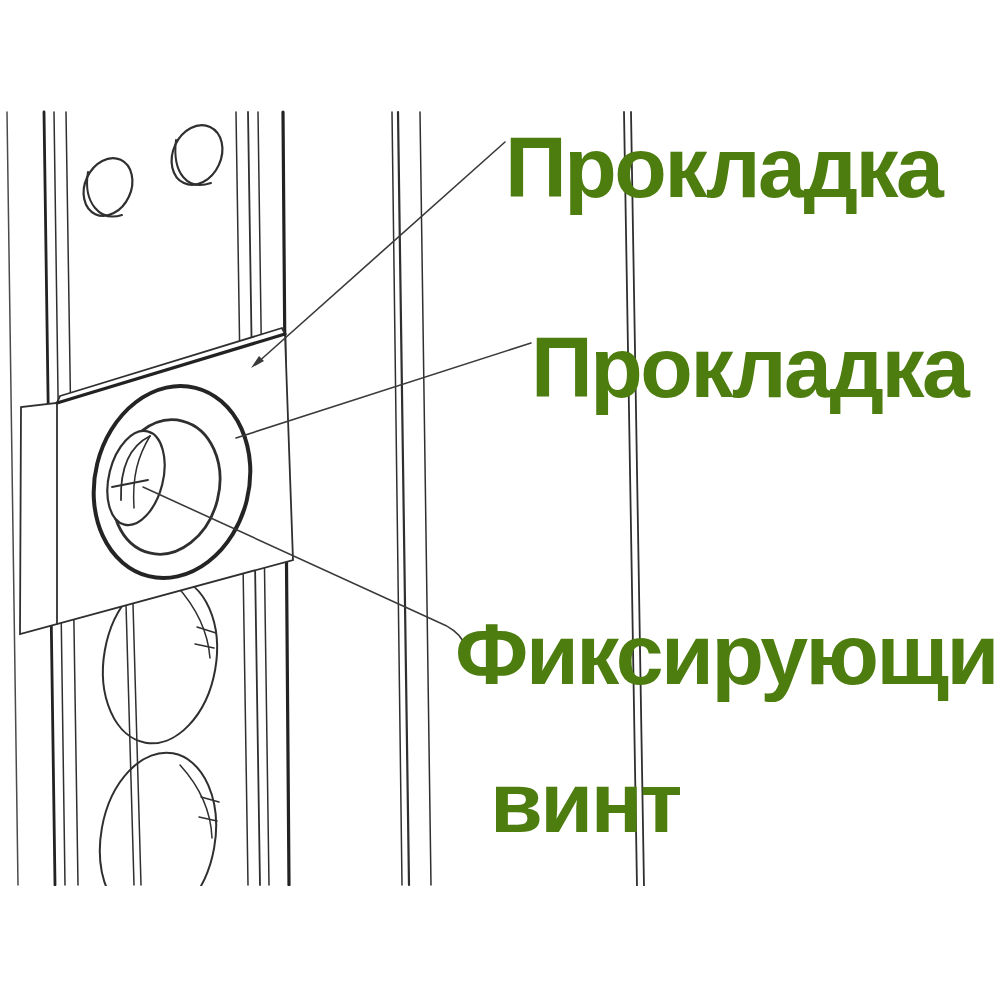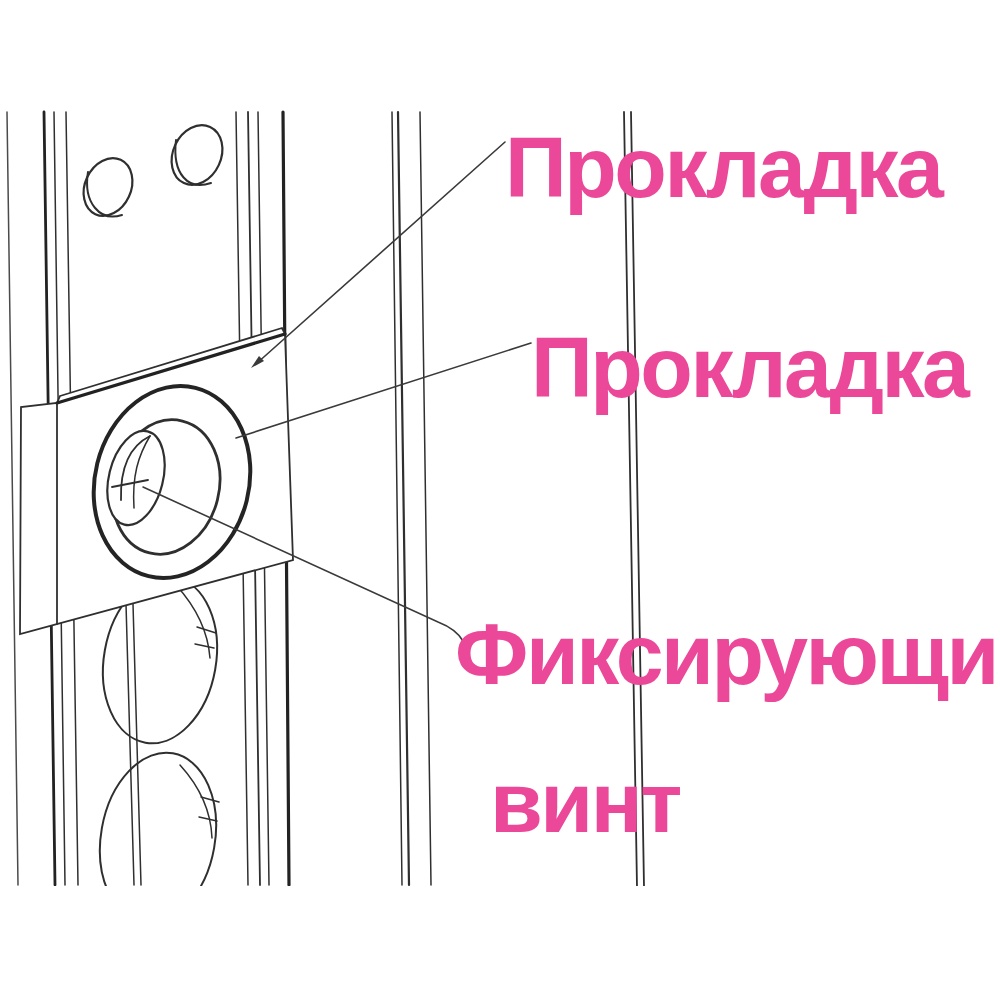--- a/index.html
+++ b/index.html
@@ -10,21 +10,21 @@
     overflow:hidden;
     font-family:"Liberation Sans","DejaVu Sans",sans-serif;
   }
   .drawing{position:absolute;left:0;top:0;}
   .label{
     position:absolute;
     font-size:86px;
     font-weight:600;
     letter-spacing:-2.5px;
     line-height:1;
-    color:#ec4899;
+    color:#4d7c0f;
     white-space:nowrap;
   }
   .label-gasket{left:505px;top:124px;}
   .label-eccentric{left:531px;top:324px;}
   .label-screw1{left:455px;top:611px;}
   .label-screw2{left:490px;top:711px;margin-top:48px;}
 </style>
 </head>
 <body>
 

